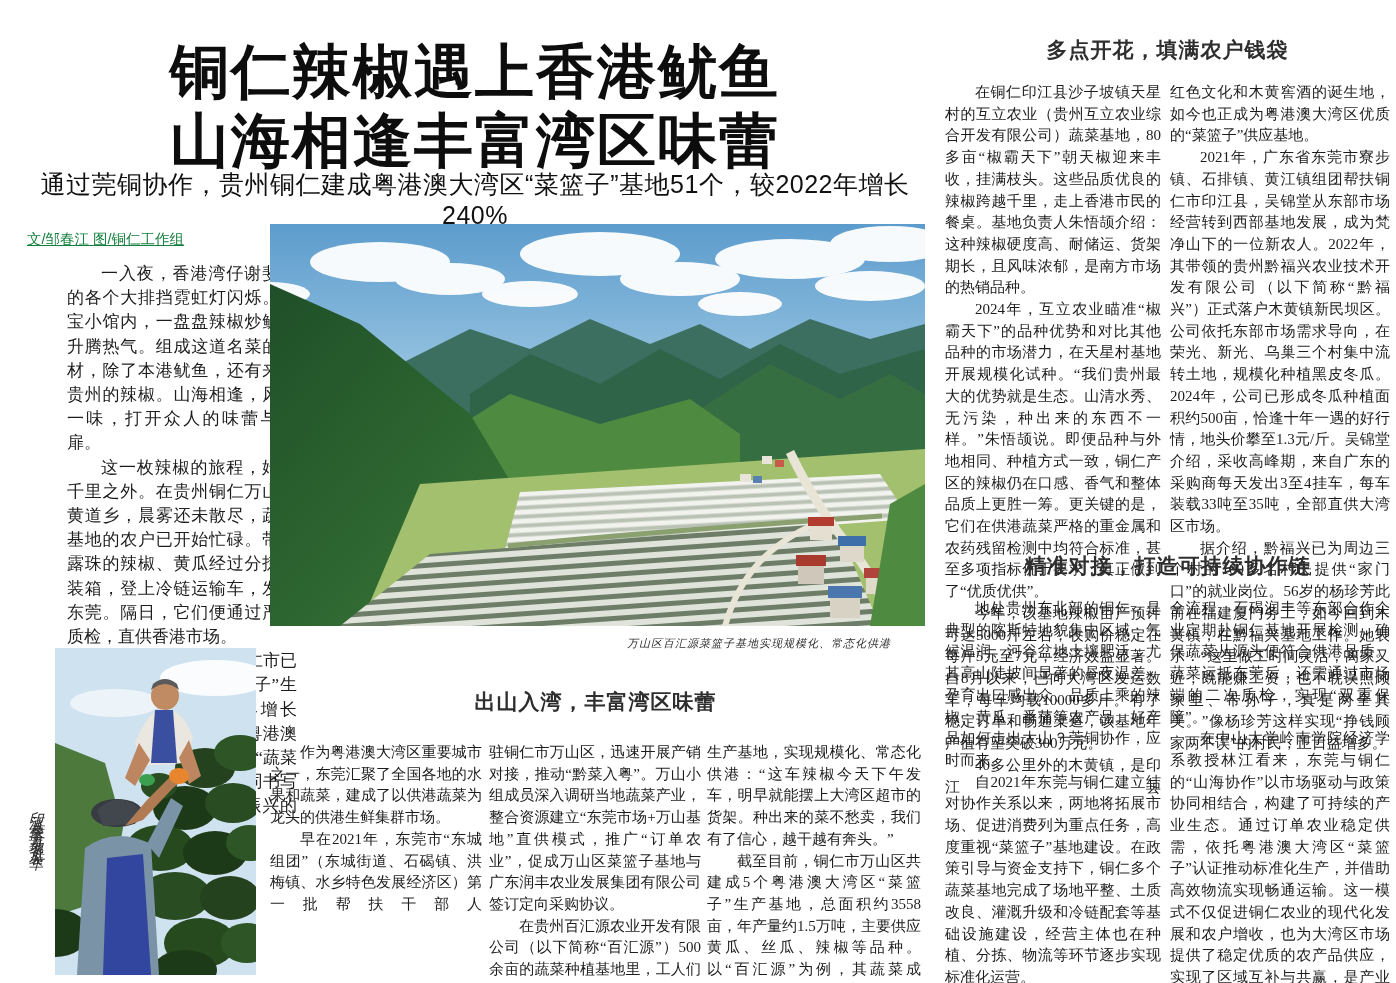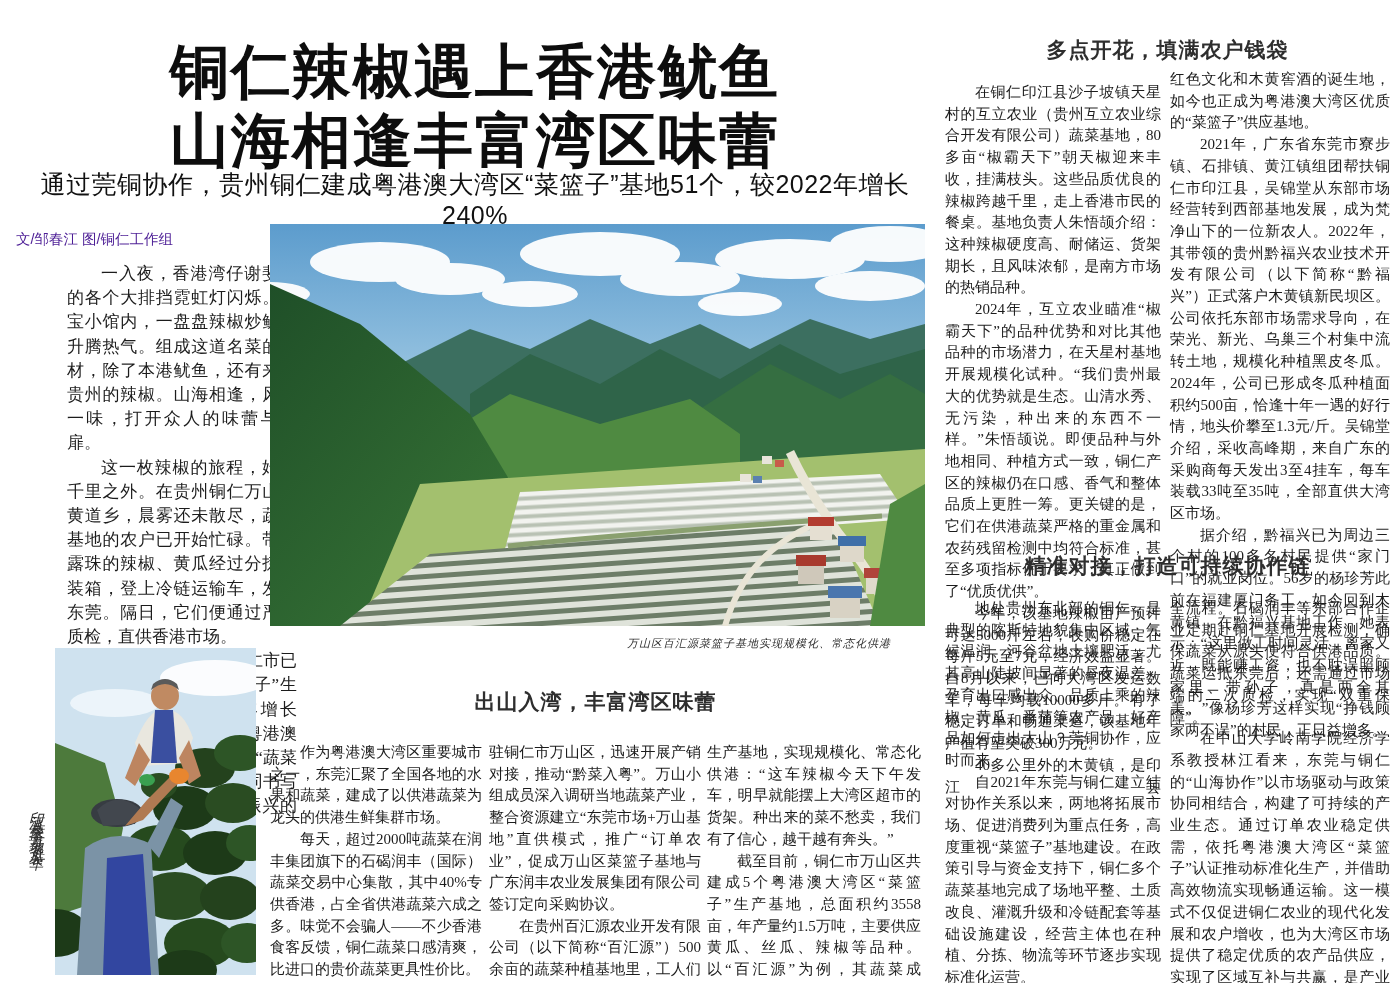--- a/index.html
+++ b/index.html
@@ -5,38 +5,38 @@
   html,body{margin:0;padding:0;background:#ffffff;}
   .page{position:relative;width:1396px;height:983px;background:#ffffff;overflow:hidden;
         font-family:"Liberation Serif","DejaVu Serif",serif;color:#1c1c1c;}
   
   .headline{position:absolute;left:30px;top:38px;width:890px;text-align:center;
             font-family:"Liberation Sans","DejaVu Sans",sans-serif;font-weight:800;
             font-size:59px;line-height:69px;letter-spacing:2px;color:#0d0d0d;}
   .subhead{position:absolute;left:30px;top:168px;width:890px;text-align:center;
            font-family:"Liberation Sans","DejaVu Sans",sans-serif;font-weight:400;
            font-size:25px;letter-spacing:0.5px;color:#111;}
-  .byline{position:absolute;left:16px;top:230px;width:240px;
-          font-family:"Liberation Sans","DejaVu Sans",sans-serif;font-size:14.5px;color:#4c1d95;}
+  .byline{position:absolute;left:27px;top:230px;width:240px;
+          font-family:"Liberation Sans","DejaVu Sans",sans-serif;font-size:14.5px;color:#15803d;text-decoration:underline;}
   
   .lead{position:absolute;left:27px;top:262px;width:230px;margin-left:40px;}
   .lead p{margin:0;font-size:17px;line-height:24.2px;text-align:justify;}
   .col p{margin:0;font-size:15px;line-height:21.7px;text-align:justify;}
   .ps{text-indent:2em;}
   .pc{text-indent:0;}
   .flow{text-align-last:justify;}
   .sec-title{position:absolute;font-family:"Liberation Sans","DejaVu Sans",sans-serif;
              font-weight:700;font-size:21px;letter-spacing:1px;color:#2e2e2e;text-align:center;}
   
   .c-m1{position:absolute;left:270px;top:742px;width:212px;}
   .c-m2{position:absolute;left:489px;top:742px;width:212px;}
   .c-m3{position:absolute;left:707px;top:742px;width:214px;}
   
   .c-r1a{position:absolute;left:945px;top:82px;width:216px;}
-  .c-r1b{position:absolute;left:1170px;top:69px;width:220px;font-family:Liberation Serif, serif;}
+  .c-r1b{position:absolute;left:1170px;top:82px;width:220px;font-family:Liberation Serif, serif;}
   
   .c-r2a{position:absolute;left:945px;top:598px;width:216px;}
   .c-r2b{position:absolute;left:1170px;top:598px;width:220px;}
   
   .main-photo{position:absolute;left:270px;top:224px;width:655px;height:402px;}
   .main-photo svg{display:block;width:100%;height:100%;}
   .main-caption{position:absolute;left:270px;top:636px;width:655px;text-align:right;
                 padding-right:34px;box-sizing:border-box;font-style:italic;
                 font-size:11px;color:#2e2e2e;letter-spacing:1px;}
   .side-photo{position:absolute;left:55px;top:648px;width:201px;height:327px;}
@@ -170,21 +170,20 @@
         <path d="M30,200 Q60,178 96,196 L104,327 L22,327 Z" fill="#7b93a6"></path>
         <path d="M52,210 L88,206 L96,327 L48,327 Z" fill="#3246a0"></path>
         <path d="M92,196 L116,150 L128,158 L104,210 Z" fill="#7b93a6"></path>
       </g>
     </svg>
   </div>
 
   <div class="sec-title" style="left:270px;top:688px;width:651px;">出山入湾，丰富湾区味蕾</div>
   <div class="col c-m1">
     <p class="ps">作为粤港澳大湾区重要城市之一，东莞汇聚了全国各地的水果和蔬菜，建成了以供港蔬菜为龙头的供港生鲜集群市场。</p>
-    <p class="ps">每天，超过2000吨蔬菜在润丰集团旗下的石碣润丰（国际）蔬菜交易中心集散，其中40%专供香港，占全省供港蔬菜六成之多。味觉不会骗人——不少香港食客反馈，铜仁蔬菜口感清爽，比进口的贵价蔬菜更具性价比。</p>
     <p class="ps flow">早在2021年，东莞市“东城组团”（东城街道、石碣镇、洪梅镇、水乡特色发展经济区）第一批帮扶干部人</p>
   </div>
   <div class="col c-m2">
     <p class="pc">驻铜仁市万山区，迅速开展产销对接，推动“黔菜入粤”。万山小组成员深入调研当地蔬菜产业，整合资源建立“东莞市场+万山基地”直供模式，推广“订单农业”，促成万山区菜篮子基地与广东润丰农业发展集团有限公司签订定向采购协议。</p>
     <p class="ps flow">在贵州百汇源农业开发有限公司（以下简称“百汇源”）500余亩的蔬菜种植基地里，工人们正利落地将辣椒分拣入箱。公司负责人杨元桃一边忙碌一边介绍，2022年7月，百汇源蔬菜基地被认定为粤港澳大湾区“菜篮子”</p>
   </div>
   <div class="col c-m3">
     <p class="pc">生产基地，实现规模化、常态化供港：“这车辣椒今天下午发车，明早就能摆上大湾区超市的货架。种出来的菜不愁卖，我们有了信心，越干越有奔头。”</p>
     <p class="ps">截至目前，铜仁市万山区共建成5个粤港澳大湾区“菜篮子”生产基地，总面积约3558亩，年产量约1.5万吨，主要供应黄瓜、丝瓜、辣椒等品种。以“百汇源”为例，其蔬菜成功“出山入港”，累计带动周边500余名群众实现“家门口”就业，173户建档立卡户获得产业分红。小小菜篮，成为乡村振兴的“金钥匙”。</p>
   </div>

